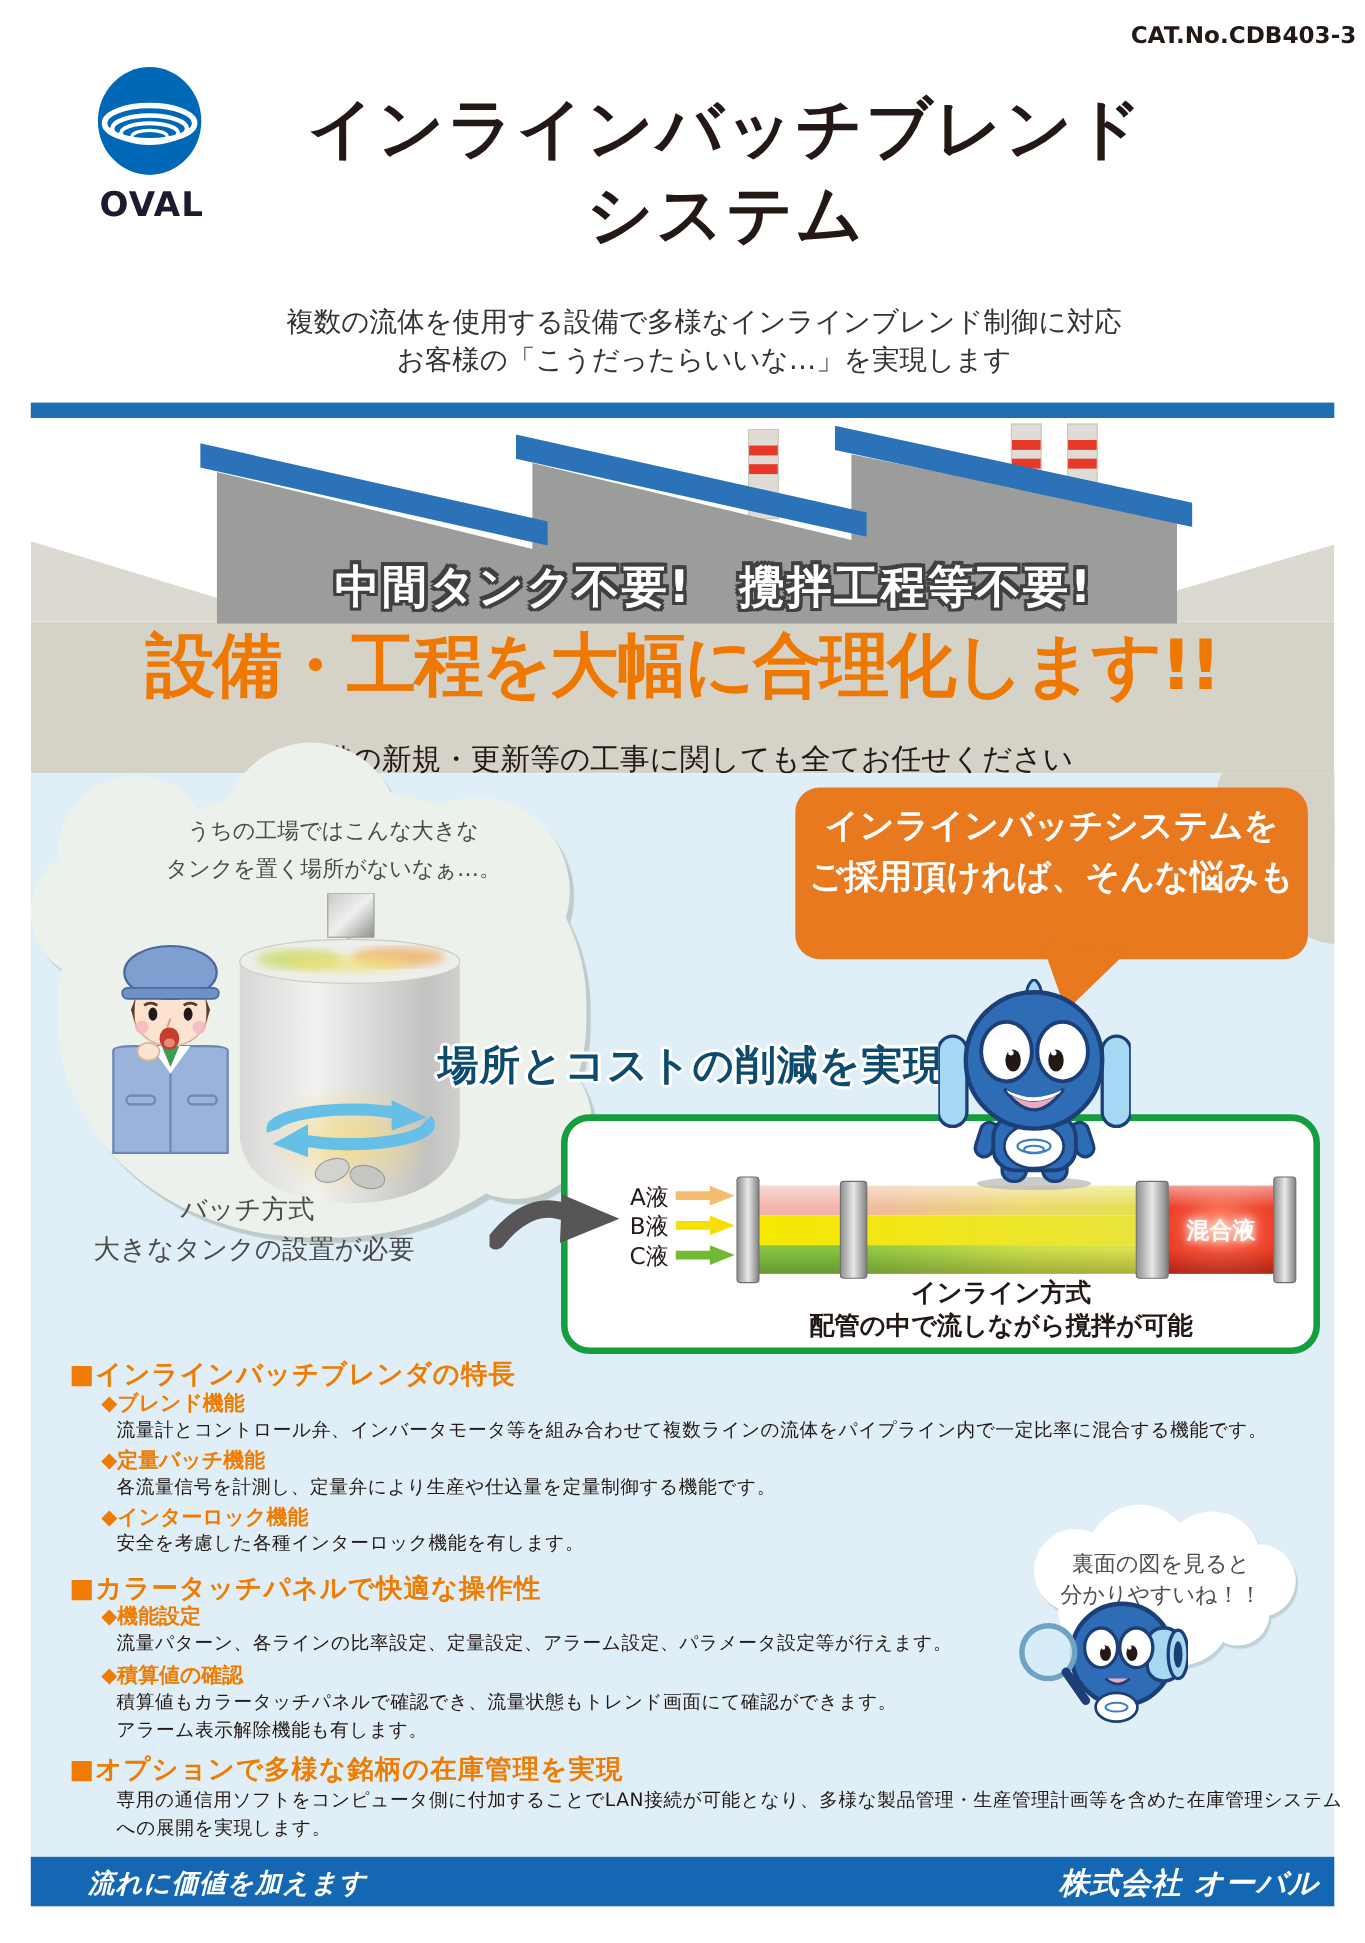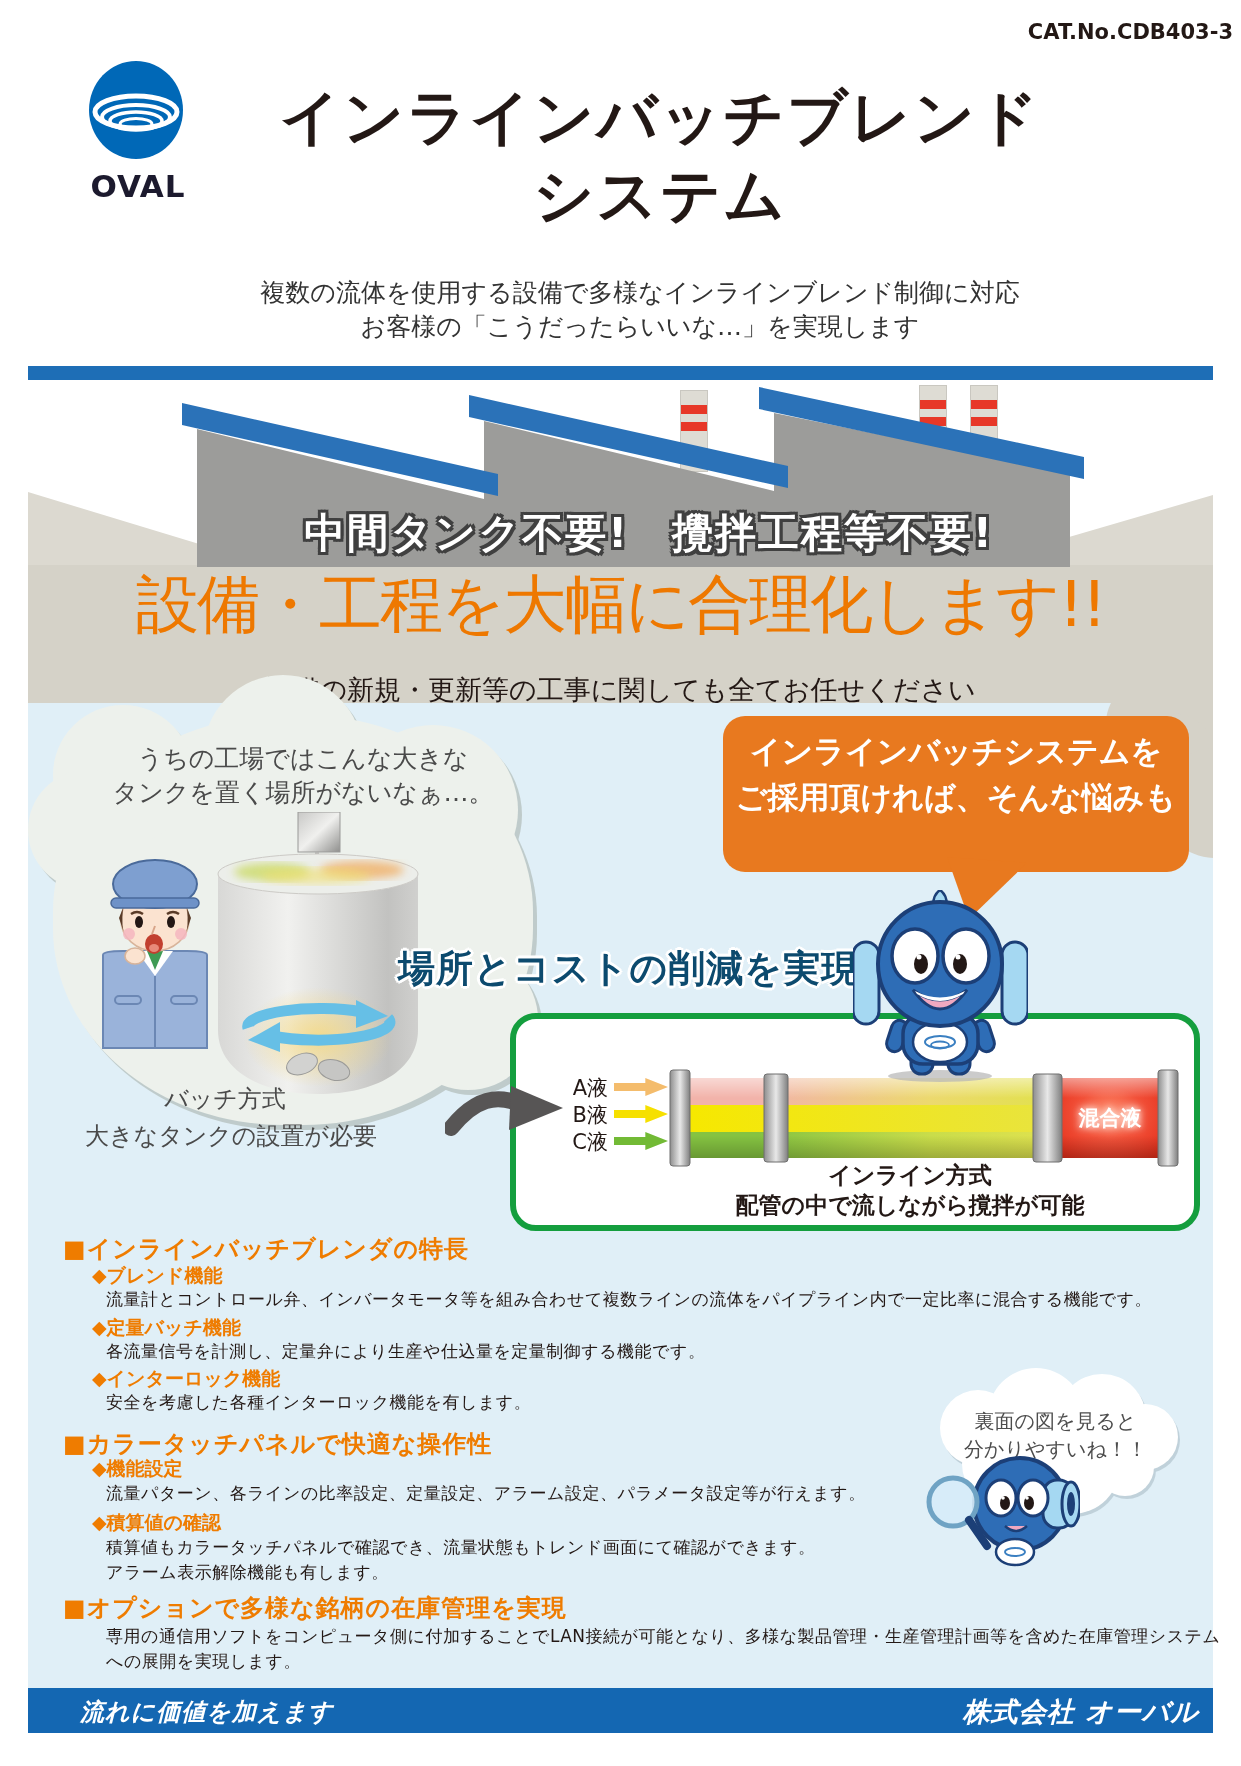--- a/index.html
+++ b/index.html
@@ -30,31 +30,31 @@
   .factory-body{left:0;top:0;width:1185px;height:363px;background:#9c9c9a;
      clip-path:polygon(169px 227px,169px 89px,456px 159px,456px 81px,746px 151px,746px 73px,1042px 133px,1042px 227px);}
   .roof{position:absolute;left:0;top:0;width:1185px;height:363px;background:#2b72b8;}
   .roof1{clip-path:polygon(154px 63px,470px 134px,470px 156px,154px 85px);}
   .roof2{clip-path:polygon(441px 55px,760px 126px,760px 148px,441px 77px);}
   .roof3{clip-path:polygon(731px 47px,1056px 117px,1056px 139px,731px 69px);}
 
   .banner{left:197px;top:506px;width:904px;font-size:41px;font-weight:bold;color:#ffffff;
     letter-spacing:2px;text-shadow:-3px -3px 0 #404040,3px -3px 0 #404040,-3px 3px 0 #404040,
     3px 3px 0 #404040,0 -3px 0 #404040,0 3px 0 #404040,-3px 0 0 #404040,3px 0 0 #404040;}
-  .headline{left:28px;top:562px;width:1185px;font-size:63px;font-weight:normal;color:#ee7800;letter-spacing:-2px;}
+  .headline{left:28px;top:562px;width:1185px;font-size:63px;font-weight:bold;color:#ee7800;letter-spacing:-2px;}
   .subheadline{left:28px;top:652px;width:1185px;font-size:27px;font-weight:500;color:#231815;margin-top:20px;}
 
   
   .blue-band{left:28px;top:703px;width:1185px;height:985px;background:#e0eff7;overflow:hidden;}
   .gray-bump{position:absolute;background:#d5d2c8;border-radius:50%;}
 
   
   .cloud-wrap{left:28px;top:660px;width:505px;height:500px;filter:drop-shadow(4px 5px 0 rgba(150,160,148,.45));}
   .cloud-c{position:absolute;background:#edf1ec;border-radius:50%;}
-  .worry{left:78px;top:742px;width:450px;font-size:25px;color:#4a4a4a;}
+  .worry{left:78px;top:742px;width:450px;font-size:20px;color:#4a4a4a;}
   .worry2{top:776px;}
   .tank-caption{left:85px;top:1083px;width:280px;font-size:24px;color:#4a4a4a;}
   .tank-caption2{top:1120px;}
 
   
   .o-bubble{left:723px;top:716px;width:466px;height:156px;background:#e8791f;border-radius:22px;}
   .o-bubble-text{left:723px;top:728px;width:466px;font-size:31px;font-weight:bold;color:#fff;line-height:46px;}
   .benefit{left:398px;top:944px;font-size:37px;font-weight:bold;color:#0c4a6e;letter-spacing:1px;
     text-shadow:-2px -2px 0 #fff,2px -2px 0 #fff,-2px 2px 0 #fff,2px 2px 0 #fff,0 3px 0 #fff,0 -3px 0 #fff,3px 0 0 #fff,-3px 0 0 #fff;}
 

